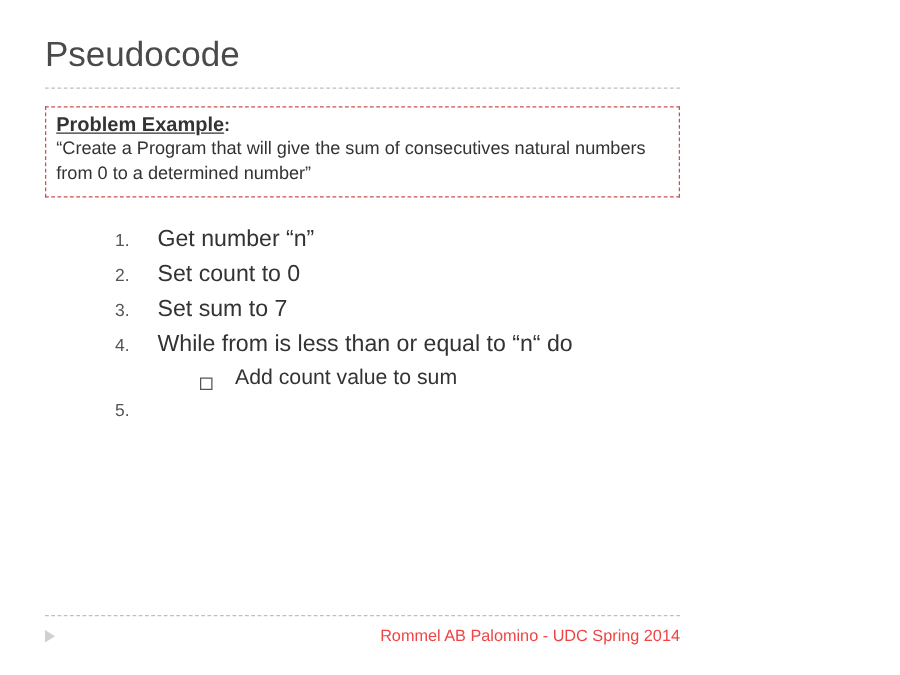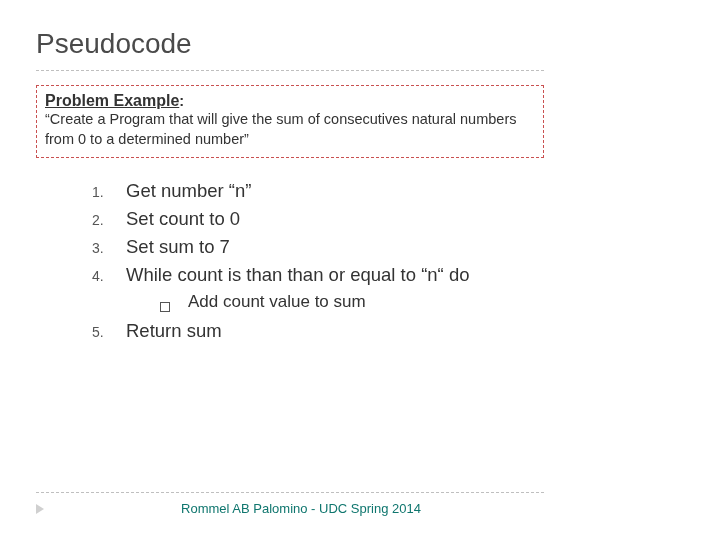--- a/index.html
+++ b/index.html
@@ -16,21 +16,21 @@
   .step-num { width: 34px; font-size: 14px; color: #555; }
   .step-text { font-size: 18.5px; }
   .substeps { margin-left: 124px; margin-top: 4px; margin-bottom: 8px; }
   .sub-row { display: flex; align-items: flex-end; margin-bottom: 4px; }
   .sub-box { width: 10px; height: 10px; border: 1px solid #555; margin-right: 18px; margin-top: 4px; flex-shrink: 0; }
   .sub-text { font-size: 17px; }
   .footer-area { position: absolute; left: 36px; right: 36px; bottom: 24px; }
   .footer-hr { border: none; border-top: 1px dashed #bfbfbf; margin-bottom: 8px; }
   .footer-row { display: flex; align-items: center; }
   .footer-marker { width: 0; height: 0; border-top: 5px solid transparent; border-bottom: 5px solid transparent; border-left: 8px solid #d0d0d0; margin-right: 14px; }
-  .footer-text { flex: 1; text-align: center; font-size: 13px; color: #0f766e; }
+  .footer-text { flex: 1; text-align: right; font-size: 13px; color: #ef4444; }
 </style>
 </head>
 <body>
 
 <div class="slide">
 
   <div class="title">Pseudocode</div>
   <hr class="hr-dashed">
 
   <div class="problem-box">
@@ -46,35 +46,34 @@
     <div class="step-row">
       <div class="step-num">2.</div>
       <div class="step-text">Set count  to 0</div>
     </div>
     <div class="step-row">
       <div class="step-num">3.</div>
       <div class="step-text">Set sum to 7</div>
     </div>
     <div class="step-row">
       <div class="step-num">4.</div>
-      <div class="step-text">While count is than than or equal to “n“ do</div>
+      <div class="step-text">While from is less than or equal to “n“ do</div>
     </div>
   </div>
 
   <div class="substeps">
     <div class="sub-row">
       <div class="sub-box"></div>
       <div class="sub-text">Add count value to sum</div>
     </div>
   </div>
 
   <div class="steps">
     <div class="step-row">
       <div class="step-num">5.</div>
-      <div class="step-text">Return sum</div>
     </div>
   </div>
 
   <div class="footer-area">
     <hr class="footer-hr">
     <div class="footer-row">
       <div class="footer-marker"></div>
       <div class="footer-text">Rommel AB Palomino - UDC Spring 2014</div>
     </div>
   </div>

